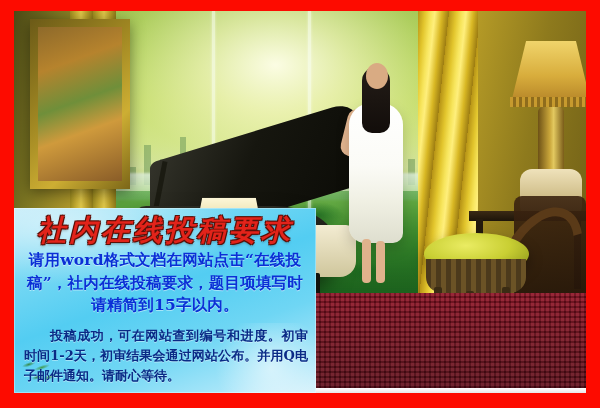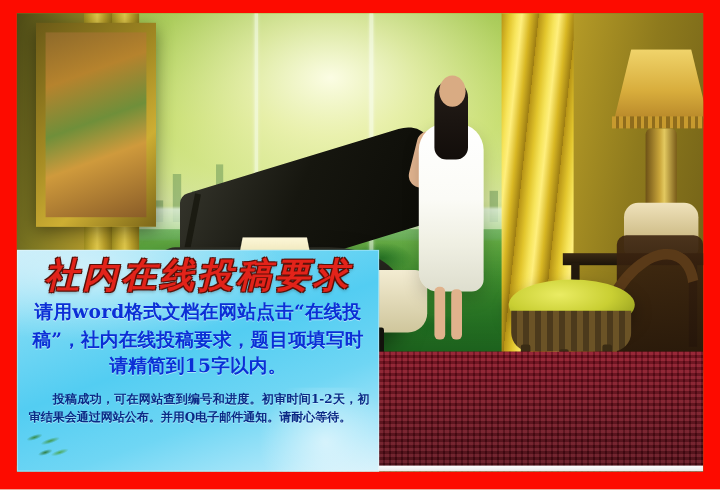--- a/index.html
+++ b/index.html
@@ -266,21 +266,21 @@
     letter-spacing:.2px;
     text-shadow:0 1px 0 rgba(255,255,255,.45);
   }
 
   #notice-para2{
     position:relative;
     margin:9px 8px 0 10px;
     text-align:justify;
     text-indent:2em;
     font-family:"DejaVu Serif","Liberation Serif",serif;
-    font-size:10px;
+    font-size:13px;
     font-weight:bold;
     color:#0a2a86;
     line-height:1.55;
     text-shadow:0 1px 0 rgba(255,255,255,.4);
   }
 </style>
 </head>
 <body>
 
 <div id="poster">

